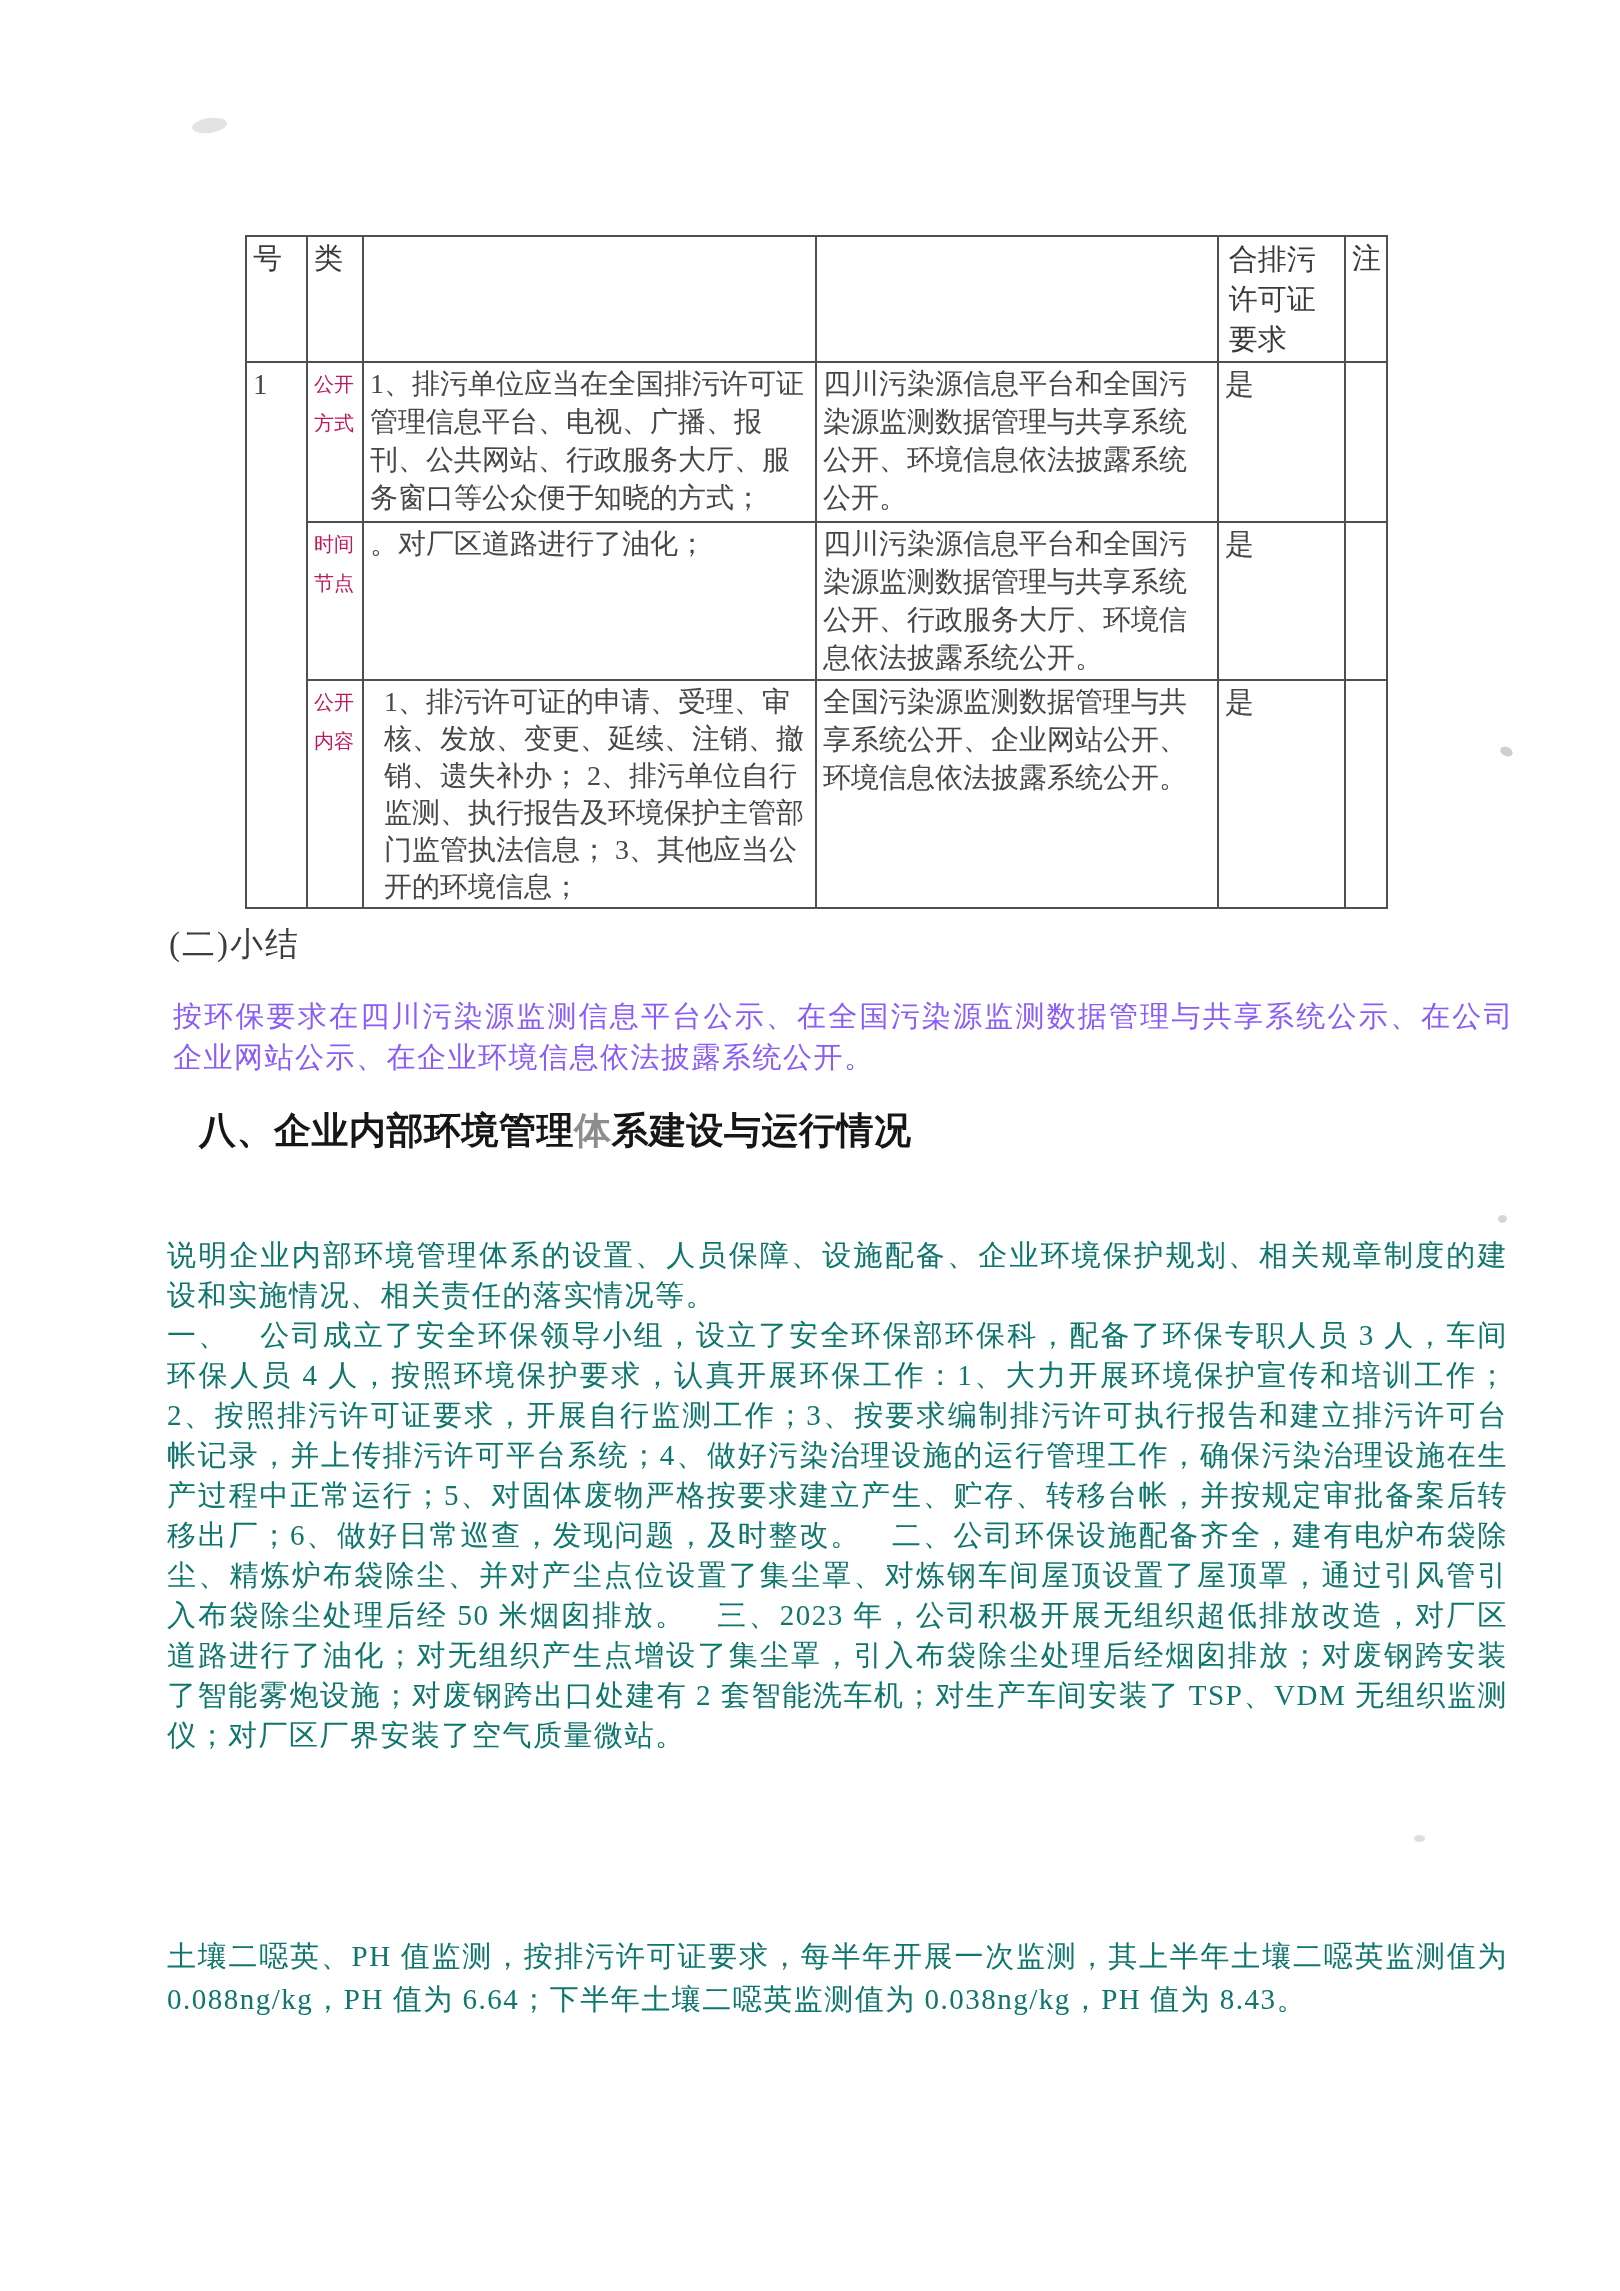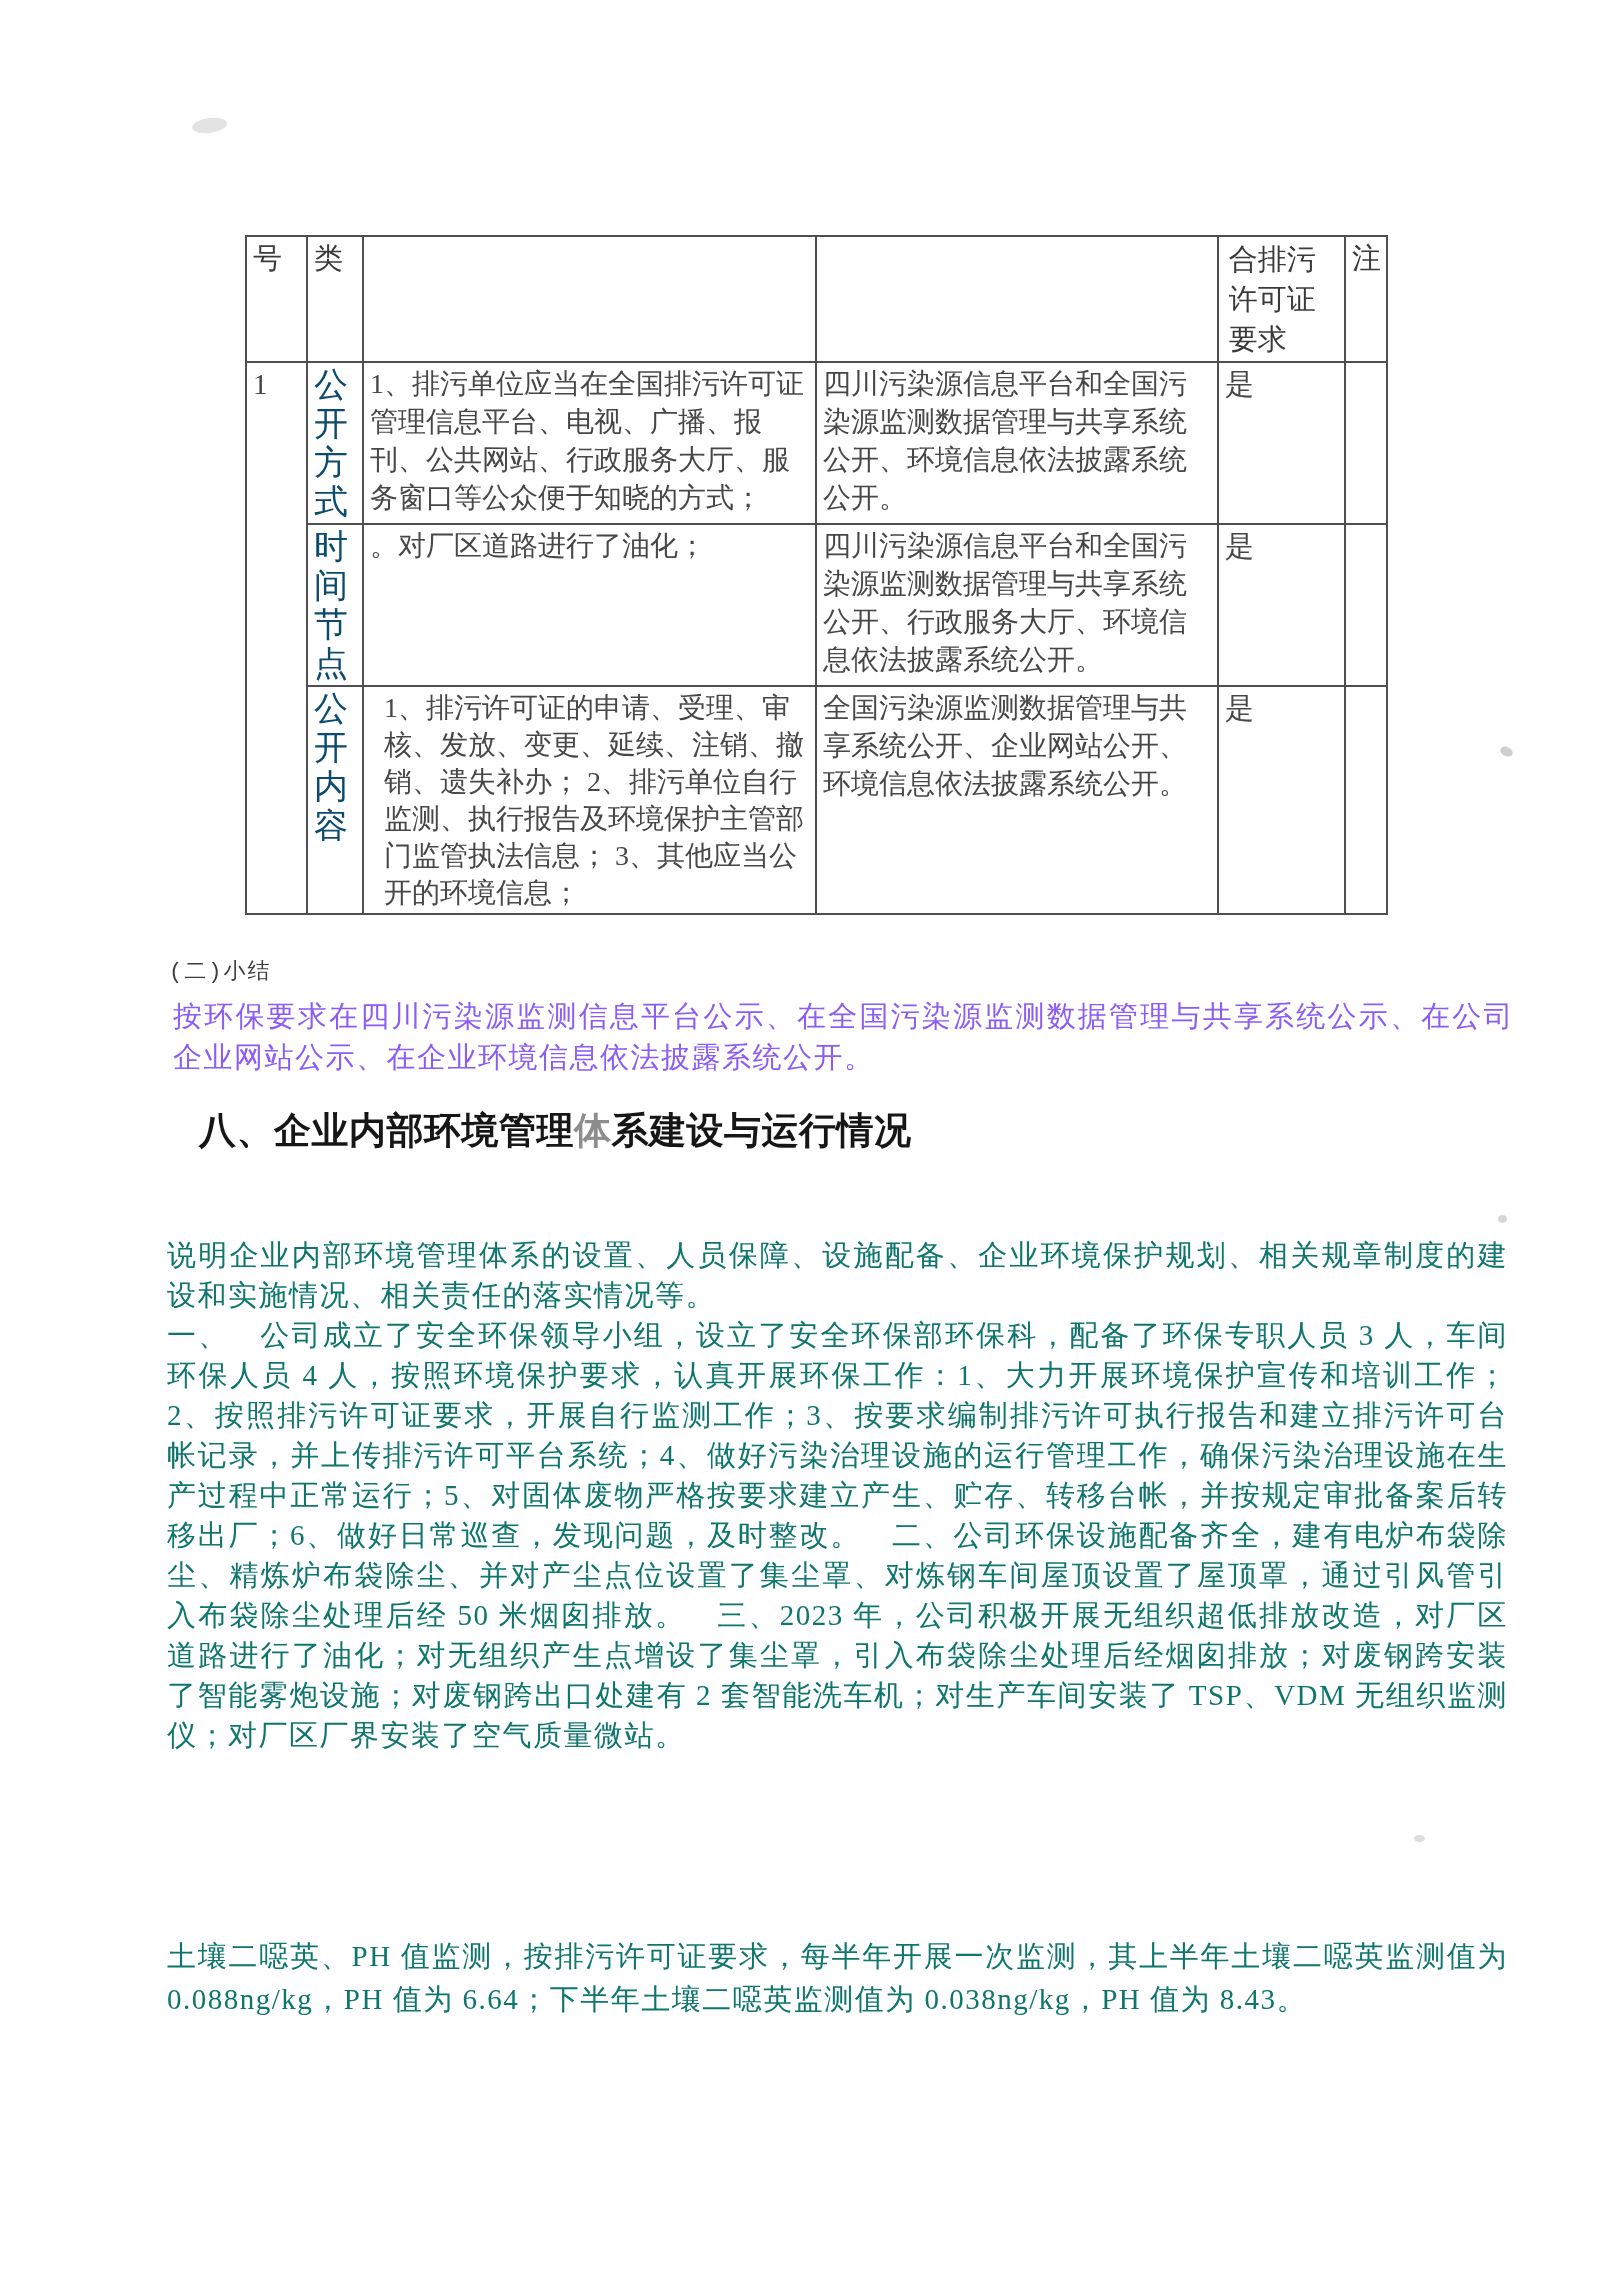--- a/index.html
+++ b/index.html
@@ -45,37 +45,37 @@
     text-align:center;vertical-align:top;padding-top:7.8px;
     font-size:29px;
   }
   th.hcell.permit{vertical-align:middle;line-height:40px;padding:2px 9.8px;}
   td.seq{
     text-align:center;vertical-align:middle;
     font-size:29px;color:#444;
   }
   td.cat{
     font-family:"Liberation Sans", sans-serif;
-    font-weight:700;color:#0c4a6e;
+    font-weight:700;color:#be185d;
     text-align:center;vertical-align:middle;
-    font-size:34px;line-height:39px;
+    font-size:20px;line-height:39px;
     padding:0 3.9px;
     word-break:break-all;
   }
   td.req, td.act{
     text-align:justify;text-justify:inter-ideograph;
     word-break:break-all;
   }
   td.vmid{vertical-align:middle;}
   td.yes{vertical-align:middle;padding-left:3.9px;font-size:29px;}
   tr.r3 td.req{line-height:37px;padding-left:20px;}
   
   .subsection{
-    position:absolute;left:169px;top:956px;
-    font-size:22px;color:#3d3d3d;letter-spacing:2px;font-family:Liberation Mono, monospace;
+    position:absolute;left:169px;top:922px;
+    font-size:33px;color:#3d3d3d;letter-spacing:2px;
   }
   .summary{
     position:absolute;left:167px;top:990px;width:1341px;
     margin:6px;font-size:29px;line-height:41px;letter-spacing:1.5px;
     text-align:justify;text-justify:inter-ideograph;word-break:break-all;
     color:#8b5cf6;
   }
   h2.sec{
     position:absolute;left:167px;margin:0;
     font-family:"Liberation Sans", sans-serif;

